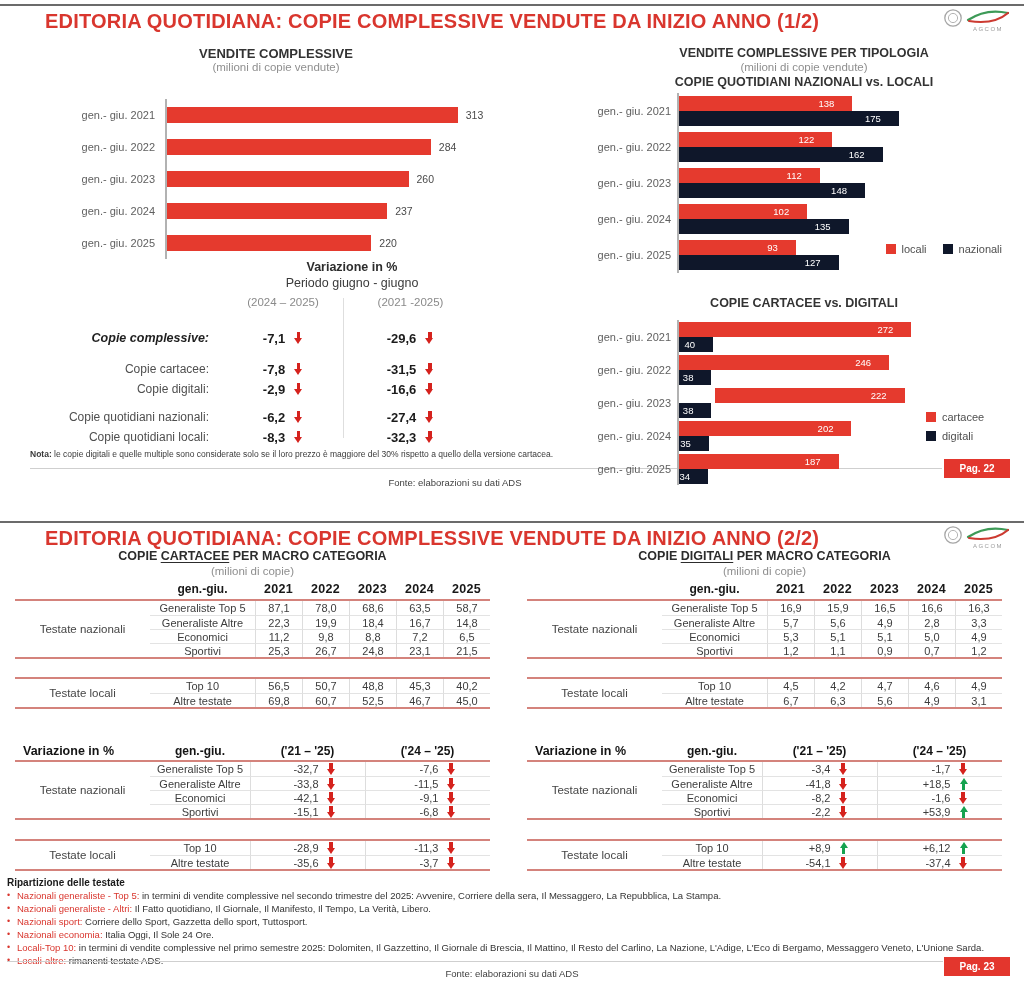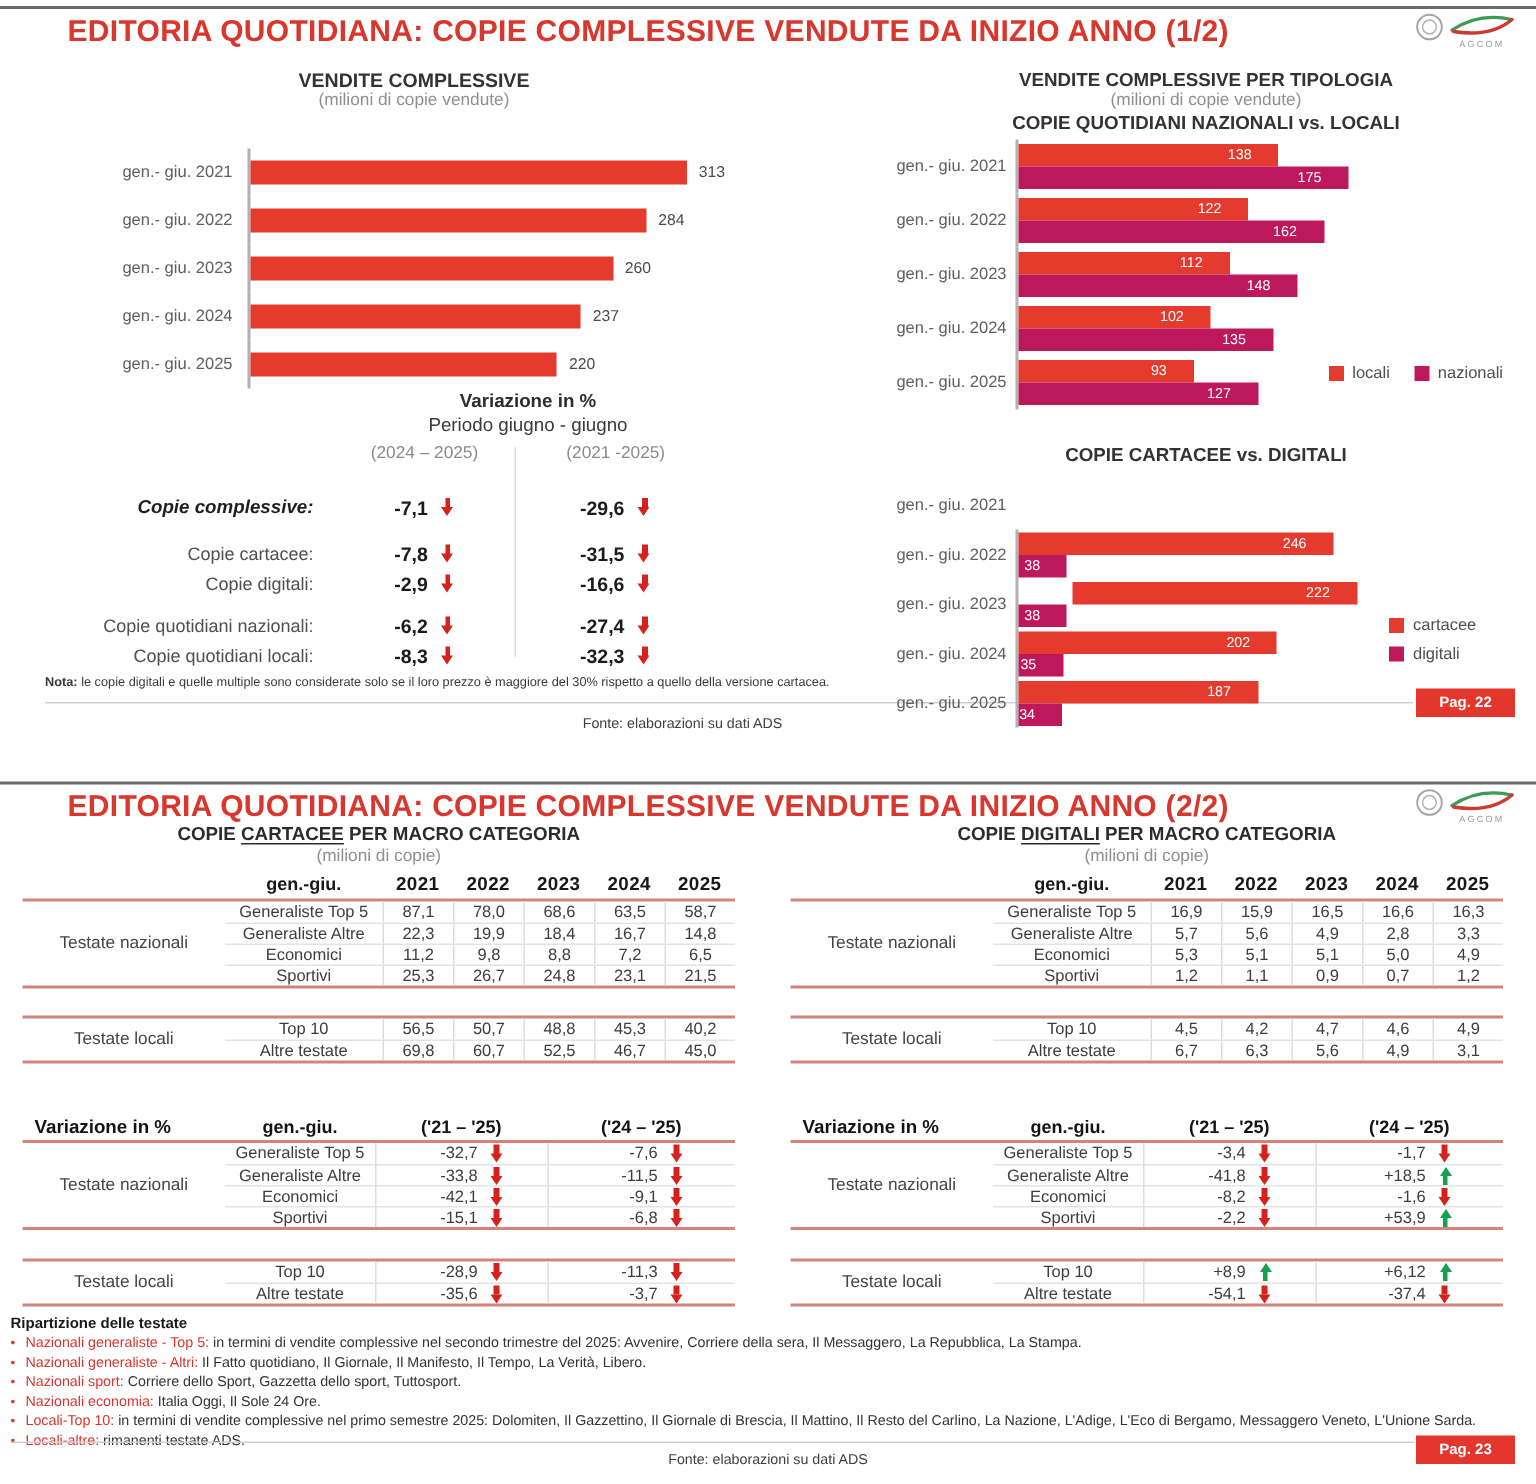--- a/index.html
+++ b/index.html
@@ -48,21 +48,21 @@
   .badge1{top:459px}.badge2{top:957px}
 
   
   .rblock{position:absolute;left:596px;top:46px;width:416px}
   .ct2{text-align:center;font-weight:bold;font-size:12.5px;color:#333;height:15px}
   .g2row{display:flex;height:36px}
   .g3row{display:flex;height:33px}
   .clabel2{width:81px;text-align:right;padding-right:6px;font-size:11px;color:#5f5f5f;display:flex;align-items:center;justify-content:flex-end;white-space:nowrap}
   .g2bars{flex:1;border-left:2px solid #b2b2b2;display:flex;flex-direction:column;justify-content:center}
   .bar2{height:15px;display:flex;align-items:center;justify-content:flex-end;padding-right:18px;color:#fff;font-size:9.5px}
-  .redbg{background:#e53a2e}.graybg{background:#be185d}
+  .redbg{background:#e53a2e}.graybg{background:#0f172a}
   .t3{margin-top:23px;margin-bottom:9px}
   .legend{position:absolute;display:flex;gap:16px;font-size:11px;color:#4f4f4f;align-items:center}
   .legendA{right:10px;top:197px}
   .legendB{left:330px;top:365px;flex-direction:column;align-items:flex-start;gap:7px}
   .litem{display:flex;align-items:center;white-space:nowrap}
   .sw{width:10px;height:10px;display:inline-block;margin-right:6px}
 
   
   .arr{position:relative;display:inline-block;width:9px;height:12px;flex:0 0 auto}
   .arr::before{content:"";position:absolute;left:2.7px;top:0;width:3.6px;height:6.5px;background:var(--ac)}
@@ -300,20 +300,28 @@
     <span class="litem">
         <span class="sw graybg"></span>
         <span>nazionali</span>
       </span>
   </div>
 
   <div class="ct2 t3">COPIE CARTACEE vs. DIGITALI</div>
   <div>
     <div class="g3row">
       <div class="clabel2">gen.- giu. 2021</div>
+      <div class="g2bars">
+        <div class="bar2 redbg" style="width: 69.7436%;">
+            <span>272</span>
+          </div>
+        <div class="bar2 graybg" style="width: 10.2564%;">
+            <span>40</span>
+          </div>
+      </div>
     </div>
     <div class="g3row">
       <div class="clabel2">gen.- giu. 2022</div>
       <div class="g2bars">
         <div class="bar2 redbg" style="width: 63.0769%;">
             <span>246</span>
           </div>
         <div class="bar2 graybg" style="width: 9.74359%;">
             <span>38</span>
           </div>

